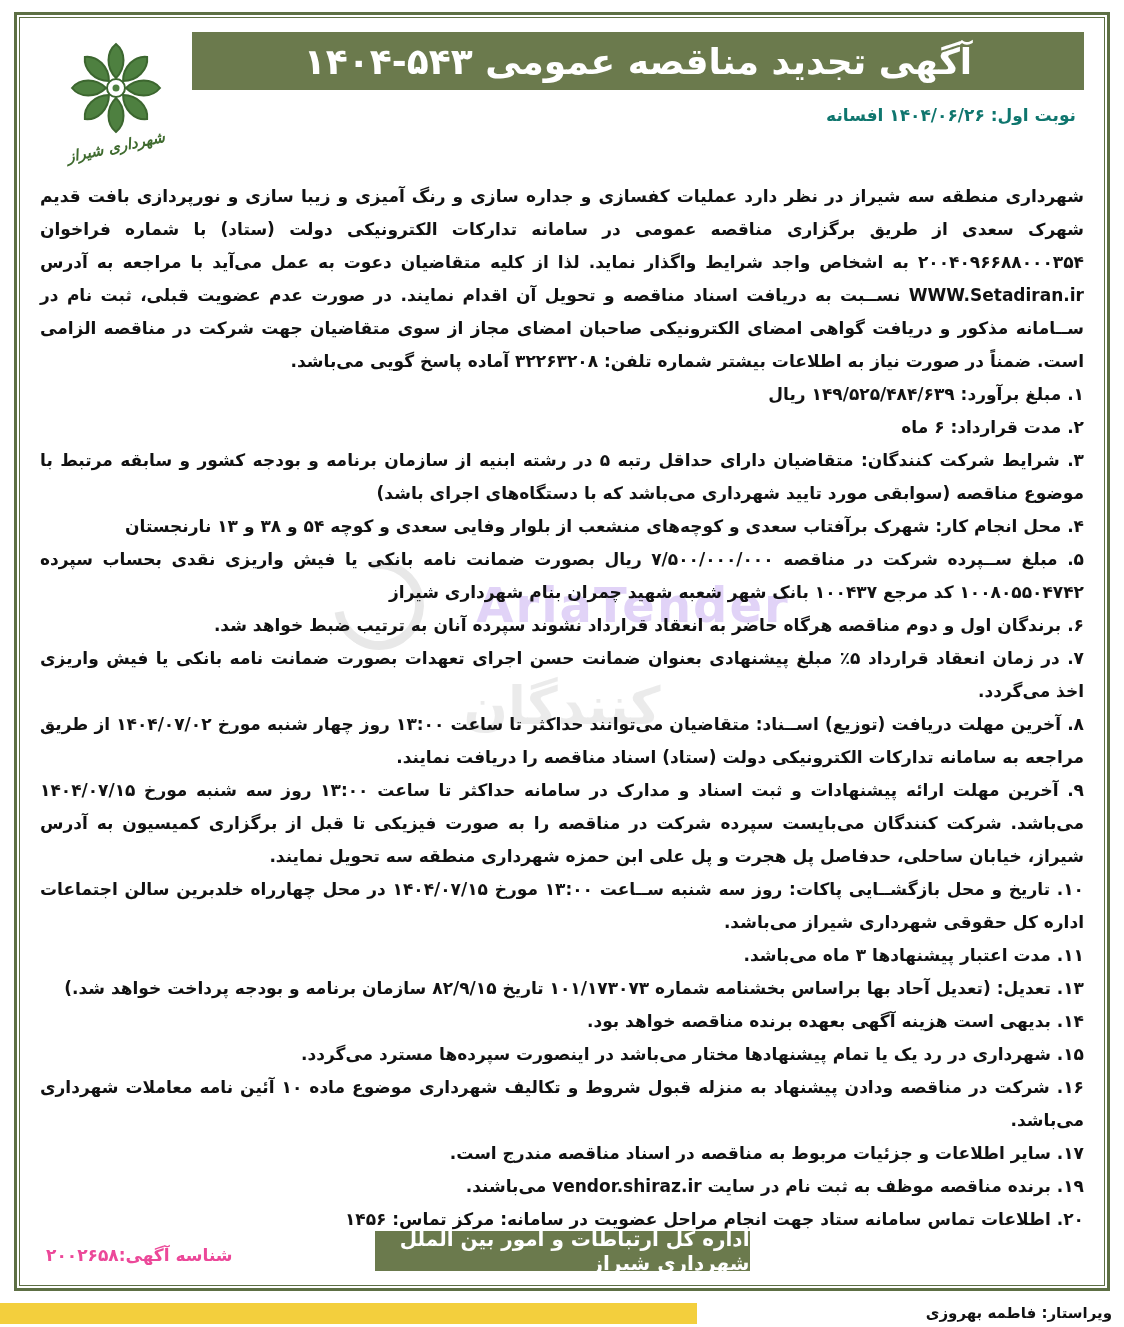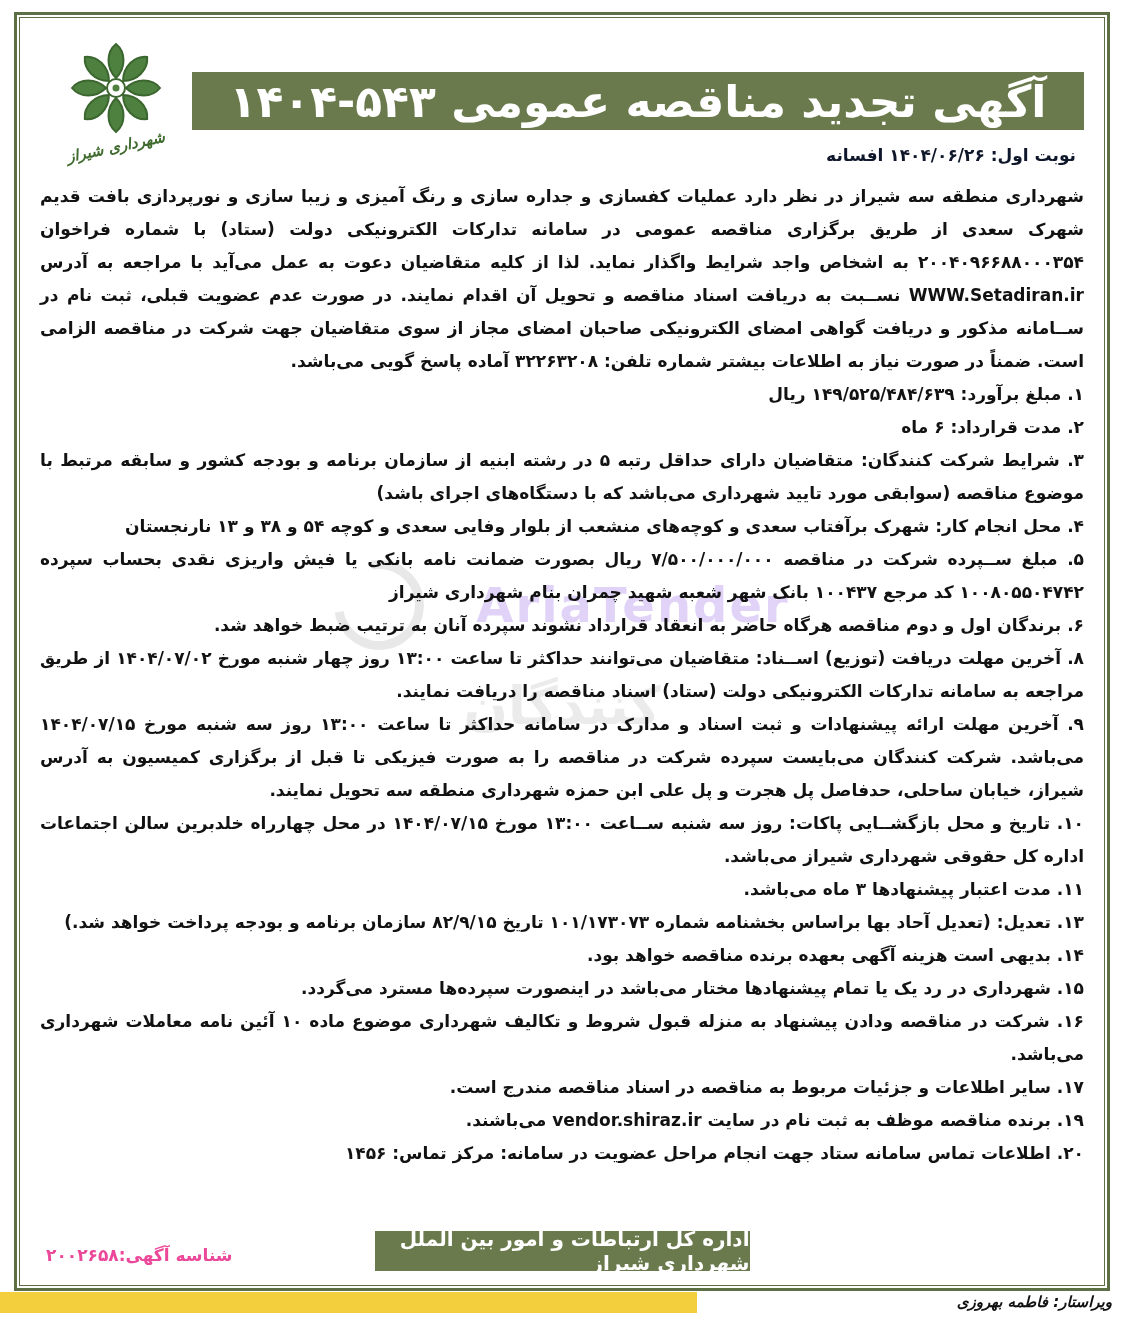--- a/index.html
+++ b/index.html
@@ -36,44 +36,44 @@
   .header { display:flex; direction:ltr; align-items:flex-start; min-height:148px; }
   .logo-box { width:152px; display:flex; flex-direction:column; align-items:center; padding-top:8px; }
   .logo-script {
     color:#3f6b2f; font-size:15px; font-style:italic; font-weight:bold;
     transform:rotate(-12deg); margin-top:2px; white-space:nowrap;
   }
   .header-right { flex:1; display:flex; flex-direction:column; }
   .title-band {
     height:58px; background:#6b7a4d; color:#ffffff;
     display:flex; align-items:center; justify-content:center;
-    font-size:44px; font-weight:900; direction:rtl;margin-top:40px;
+    font-size:36px; font-weight:900; direction:rtl;
   }
   .publish-lines { direction:rtl; text-align:right; padding:10px 8px 0 0;
-    font-size:17px; font-weight:bold; color:#0f172a; line-height:30px; }
+    font-size:17px; font-weight:bold; color:#0f766e; line-height:30px; }
   
   .doc-body { position:relative; z-index:2; color:#121212; }
   .intro, .item {
     font-size:17px; font-weight:bold; line-height:33px;
     text-align:justify; text-align-last:right; margin:0;
   }
   .intro { margin-top:0; }
   
   .footer-row { position:absolute; bottom:12px; left:20px; right:20px; height:42px; }
   .ad-id {
     position:absolute; left:6px; bottom:8px; font-size:17px; font-weight:bold;
     color:#ec4899; direction:rtl;text-align:right;
   }
   .footer-band {
     margin:0 auto; width:375px; height:40px; background:#6b7a4d; color:#ffffff;
     display:flex; align-items:center; justify-content:center;
     font-size:20px; font-weight:900; direction:rtl;
   }
   
-  .bottom-strip { position:absolute; left:0; bottom:11px; width:100%; height:30px; z-index:1;font-style:italic; }
+  .bottom-strip { position:absolute; left:0; bottom:0; width:100%; height:30px; z-index:1; }
   .yellow-bar { position:absolute; left:0; bottom:3px; width:62%; height:21px; background:#f3cf3d; }
   .editor-line {
     position:absolute; right:12px; bottom:5px; font-size:15px; font-weight:bold;
     color:#111; direction:rtl;
   }
 </style>
 </head>
 <body>
 
 <div class="page">
@@ -119,20 +119,21 @@
 
       <div class="doc-body">
         <p class="intro">شهرداری منطقه سه شیراز در نظر دارد عملیات کفسازی و جداره سازی و رنگ آمیزی و زیبا سازی و نورپردازی بافت قدیم شهرک سعدی از طریق برگزاری مناقصه عمومی در سامانه تدارکات الکترونیکی دولت (ستاد) با شماره فراخوان ۲۰۰۴۰۹۶۶۸۸۰۰۰۳۵۴ به اشخاص واجد شرایط واگذار نماید. لذا از کلیه متقاضیان دعوت به عمل می‌آید با مراجعه به آدرس WWW.Setadiran.ir نســبت به دریافت اسناد مناقصه و تحویل آن اقدام نمایند. در صورت عدم عضویت قبلی، ثبت نام در ســامانه مذکور و دریافت گواهی امضای الکترونیکی صاحبان امضای مجاز از سوی متقاضیان جهت شرکت در مناقصه الزامی است. ضمناً در صورت نیاز به اطلاعات بیشتر شماره تلفن: ۳۲۲۶۳۲۰۸ آماده پاسخ گویی می‌باشد.</p>
         <div>
           <div class="item">۱. مبلغ برآورد: ۱۴۹/۵۲۵/۴۸۴/۶۳۹ ریال</div>
           <div class="item">۲. مدت قرارداد: ۶ ماه</div>
           <div class="item">۳. شرایط شرکت کنندگان: متقاضیان دارای حداقل رتبه ۵ در رشته ابنیه از سازمان برنامه و بودجه کشور و سابقه مرتبط با موضوع مناقصه (سوابقی مورد تایید شهرداری می‌باشد که با دستگاه‌های اجرای باشد)</div>
           <div class="item">۴. محل انجام کار: شهرک برآفتاب سعدی و کوچه‌های منشعب از بلوار وفایی سعدی و کوچه ۵۴ و ۳۸ و ۱۳ نارنجستان</div>
           <div class="item">۵. مبلغ ســپرده شرکت در مناقصه ۷/۵۰۰/۰۰۰/۰۰۰ ریال بصورت ضمانت نامه بانکی یا فیش واریزی نقدی بحساب سپرده ۱۰۰۸۰۵۵۰۴۷۴۲ کد مرجع ۱۰۰۴۳۷ بانک شهر شعبه شهید چمران بنام شهرداری شیراز</div>
           <div class="item">۶. برندگان اول و دوم مناقصه هرگاه حاضر به انعقاد قرارداد نشوند سپرده آنان به ترتیب ضبط خواهد شد.</div>
+          <div class="item">۷. در زمان انعقاد قرارداد ۵٪ مبلغ پیشنهادی بعنوان ضمانت حسن اجرای تعهدات بصورت ضمانت نامه بانکی یا فیش واریزی اخذ می‌گردد.</div>
           <div class="item">۸. آخرین مهلت دریافت (توزیع) اســناد: متقاضیان می‌توانند حداکثر تا ساعت ۱۳:۰۰ روز چهار شنبه مورخ ۱۴۰۴/۰۷/۰۲ از طریق مراجعه به سامانه تدارکات الکترونیکی دولت (ستاد) اسناد مناقصه را دریافت نمایند.</div>
           <div class="item">۹. آخرین مهلت ارائه پیشنهادات و ثبت اسناد و مدارک در سامانه حداکثر تا ساعت ۱۳:۰۰ روز سه شنبه مورخ ۱۴۰۴/۰۷/۱۵ می‌باشد. شرکت کنندگان می‌بایست سپرده شرکت در مناقصه را به صورت فیزیکی تا قبل از برگزاری کمیسیون به آدرس شیراز، خیابان ساحلی، حدفاصل پل هجرت و پل علی ابن حمزه شهرداری منطقه سه تحویل نمایند.</div>
           <div class="item">۱۰. تاریخ و محل بازگشــایی پاکات: روز سه شنبه ســاعت ۱۳:۰۰ مورخ ۱۴۰۴/۰۷/۱۵ در محل چهارراه خلدبرین سالن اجتماعات اداره کل حقوقی شهرداری شیراز می‌باشد.</div>
           <div class="item">۱۱. مدت اعتبار پیشنهادها ۳ ماه می‌باشد.</div>
           <div class="item">۱۳. تعدیل: (تعدیل آحاد بها براساس بخشنامه شماره ۱۰۱/۱۷۳۰۷۳ تاریخ ۸۲/۹/۱۵ سازمان برنامه و بودجه پرداخت خواهد شد.)</div>
           <div class="item">۱۴. بدیهی است هزینه آگهی بعهده برنده مناقصه خواهد بود.</div>
           <div class="item">۱۵. شهرداری در رد یک یا تمام پیشنهادها مختار می‌باشد در اینصورت سپرده‌ها مسترد می‌گردد.</div>
           <div class="item">۱۶. شرکت در مناقصه ودادن پیشنهاد به منزله قبول شروط و تکالیف شهرداری موضوع ماده ۱۰ آئین نامه معاملات شهرداری می‌باشد.</div>
           <div class="item">۱۷. سایر اطلاعات و جزئیات مربوط به مناقصه در اسناد مناقصه مندرج است.</div>
           <div class="item">۱۹. برنده مناقصه موظف به ثبت نام در سایت vendor.shiraz.ir می‌باشند.</div>

